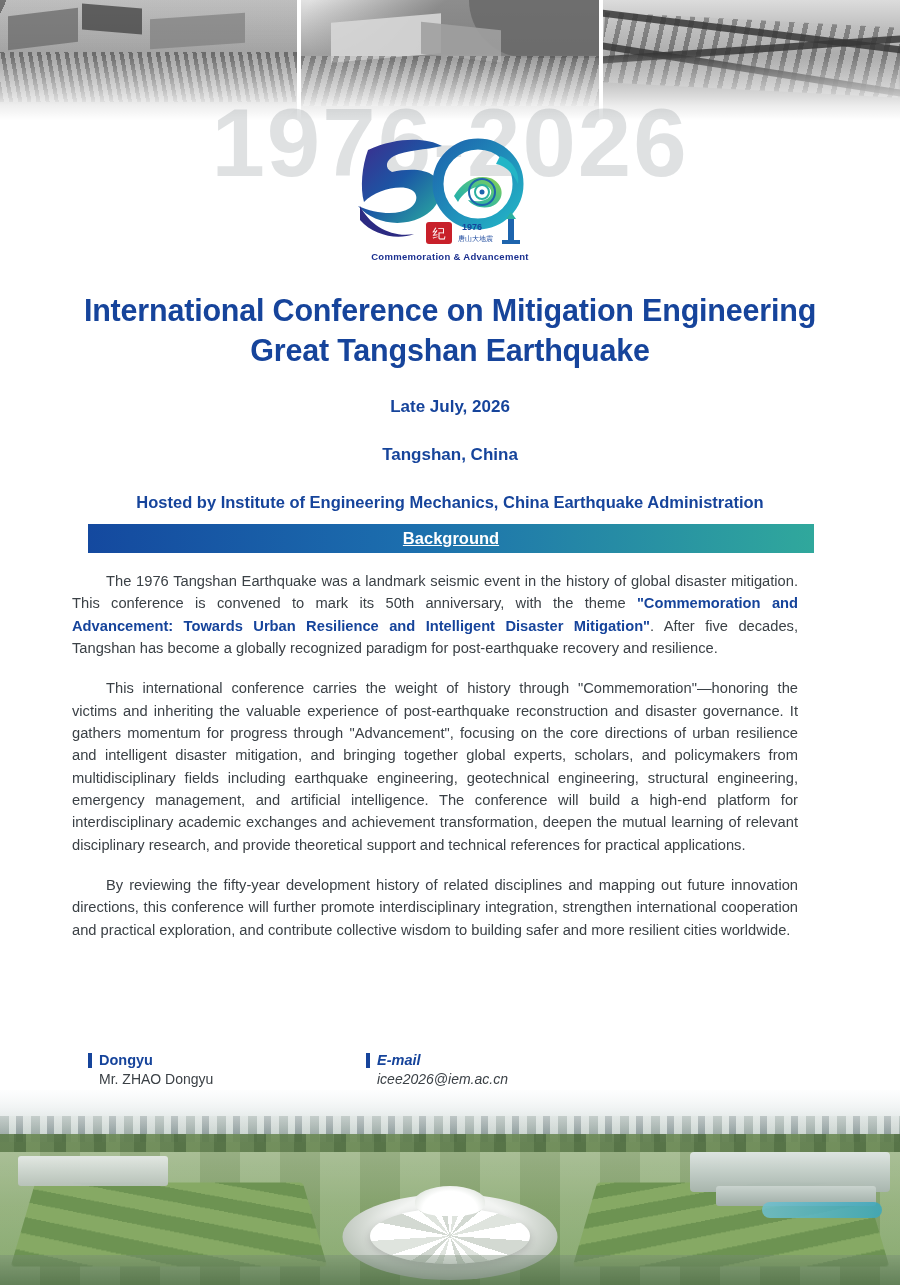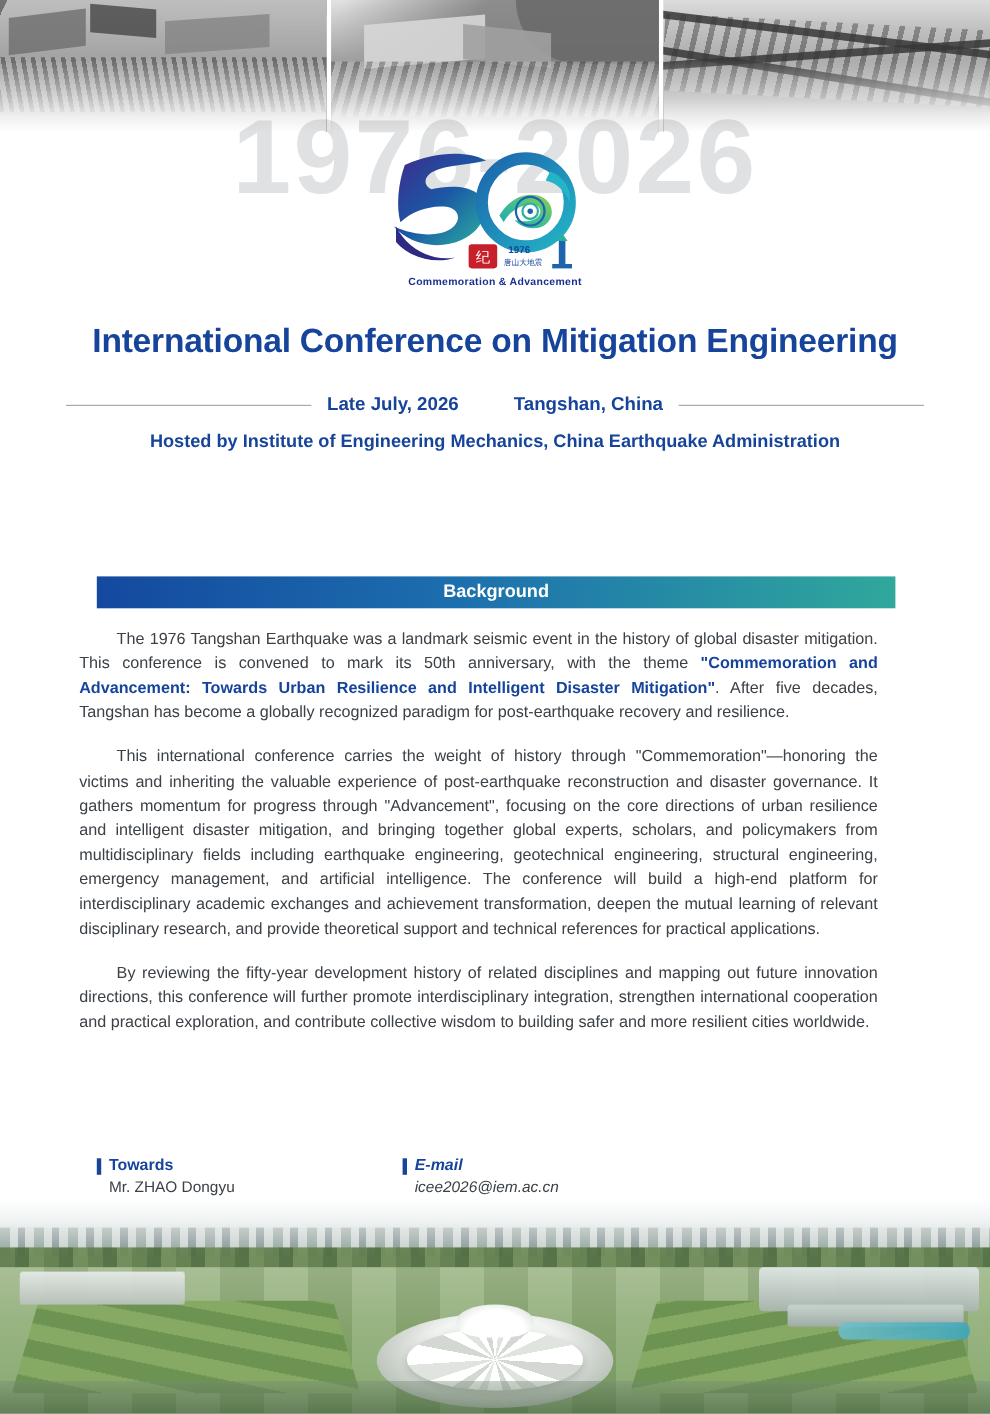--- a/index.html
+++ b/index.html
@@ -117,25 +117,26 @@
     z-index: 6;
   }
   .main-title {
     font-size: 30.5px;
     font-weight: bold;
     color: #16449b;
     line-height: 1.32;
     letter-spacing: -0.2px;
   }
   .meta-row {
-    margin-top: 28px;
+    margin-top: 12px;
     display: flex;
     align-items: center;
     justify-content: center;
     gap: 14px;
+    flex-direction: column;
   }
   .meta-row .rule {
     flex: 1;
     height: 1px;
     background: #9aa3ad;
   }
   .meta-date, .meta-place {
     font-size: 17px;
     font-weight: bold;
     color: #16449b;
@@ -155,20 +156,21 @@
     top: 524px; left: 88px;
     width: 726px; height: 29px;
     background: linear-gradient(to right, #14499f 0%, #1c6fae 45%, #30a89c 100%);
     color: #ffffff;
     font-size: 16.5px;
     font-weight: bold;
     display: flex;
     align-items: center;
     justify-content: center;
     z-index: 6;
+    text-decoration: underline;
   }
 
   
   .body-block {
     position: absolute;
     top: 570px; left: 72px;
     width: 726px;
     z-index: 6;
   }
   .body-block p {
@@ -391,20 +393,21 @@
       <rect x="152" y="118" width="18" height="4" fill="#1d64ad"></rect>
       <path d="M161 90 l5 7 h-10 z" fill="#2bb0a0"></path>
     </g>
   </svg>
   <div class="logo-caption">Commemoration &amp; Advancement</div>
 </div>
 
 <div class="title-block">
   <div class="main-title">
     <div>International Conference on Mitigation Engineering</div>
+    <div>Great Tangshan Earthquake</div>
   </div>
   <div class="meta-row">
     <span class="rule"></span>
     <span class="meta-date">Late July, 2026</span>
     <span class="meta-gap"></span>
     <span class="meta-place">Tangshan, China</span>
     <span class="rule"></span>
   </div>
   <div class="host">Hosted by Institute of Engineering Mechanics, China Earthquake Administration</div>
 </div>
@@ -416,21 +419,21 @@
 <div class="body-block">
   <p><span>The 1976 Tangshan Earthquake was a landmark seismic event in the history of global disaster mitigation. This conference is convened to mark its 50th anniversary, with the theme </span><span class="hl">"Commemoration and Advancement: Towards Urban Resilience and Intelligent Disaster Mitigation"</span><span>. After five decades, Tangshan has become a globally recognized paradigm for post-earthquake recovery and resilience.</span></p>
   <p>This international conference carries the weight of history through "Commemoration"—honoring the victims and inheriting the valuable experience of post-earthquake reconstruction and disaster governance. It gathers momentum for progress through "Advancement", focusing on the core directions of urban resilience and intelligent disaster mitigation, and bringing together global experts, scholars, and policymakers from multidisciplinary fields including earthquake engineering, geotechnical engineering, structural engineering, emergency management, and artificial intelligence. The conference will build a high-end platform for interdisciplinary academic exchanges and achievement transformation, deepen the mutual learning of relevant disciplinary research, and provide theoretical support and technical references for practical applications.</p>
   <p>By reviewing the fifty-year development history of related disciplines and mapping out future innovation directions, this conference will further promote interdisciplinary integration, strengthen international cooperation and practical exploration, and contribute collective wisdom to building safer and more resilient cities worldwide.</p>
 </div>
 
 <div class="contact-row">
   <div class="contact-col">
     <div class="c-label">
       <span class="c-bar"></span>
-      <span>Towards</span>
+      <span>Dongyu</span>
     </div>
     <div class="c-value">Mr. ZHAO Dongyu</div>
   </div>
   <div class="contact-col last">
     <div class="c-label">
       <span class="c-bar"></span>
       <span>E-mail</span>
     </div>
     <div class="c-value">icee2026@iem.ac.cn</div>
   </div>

